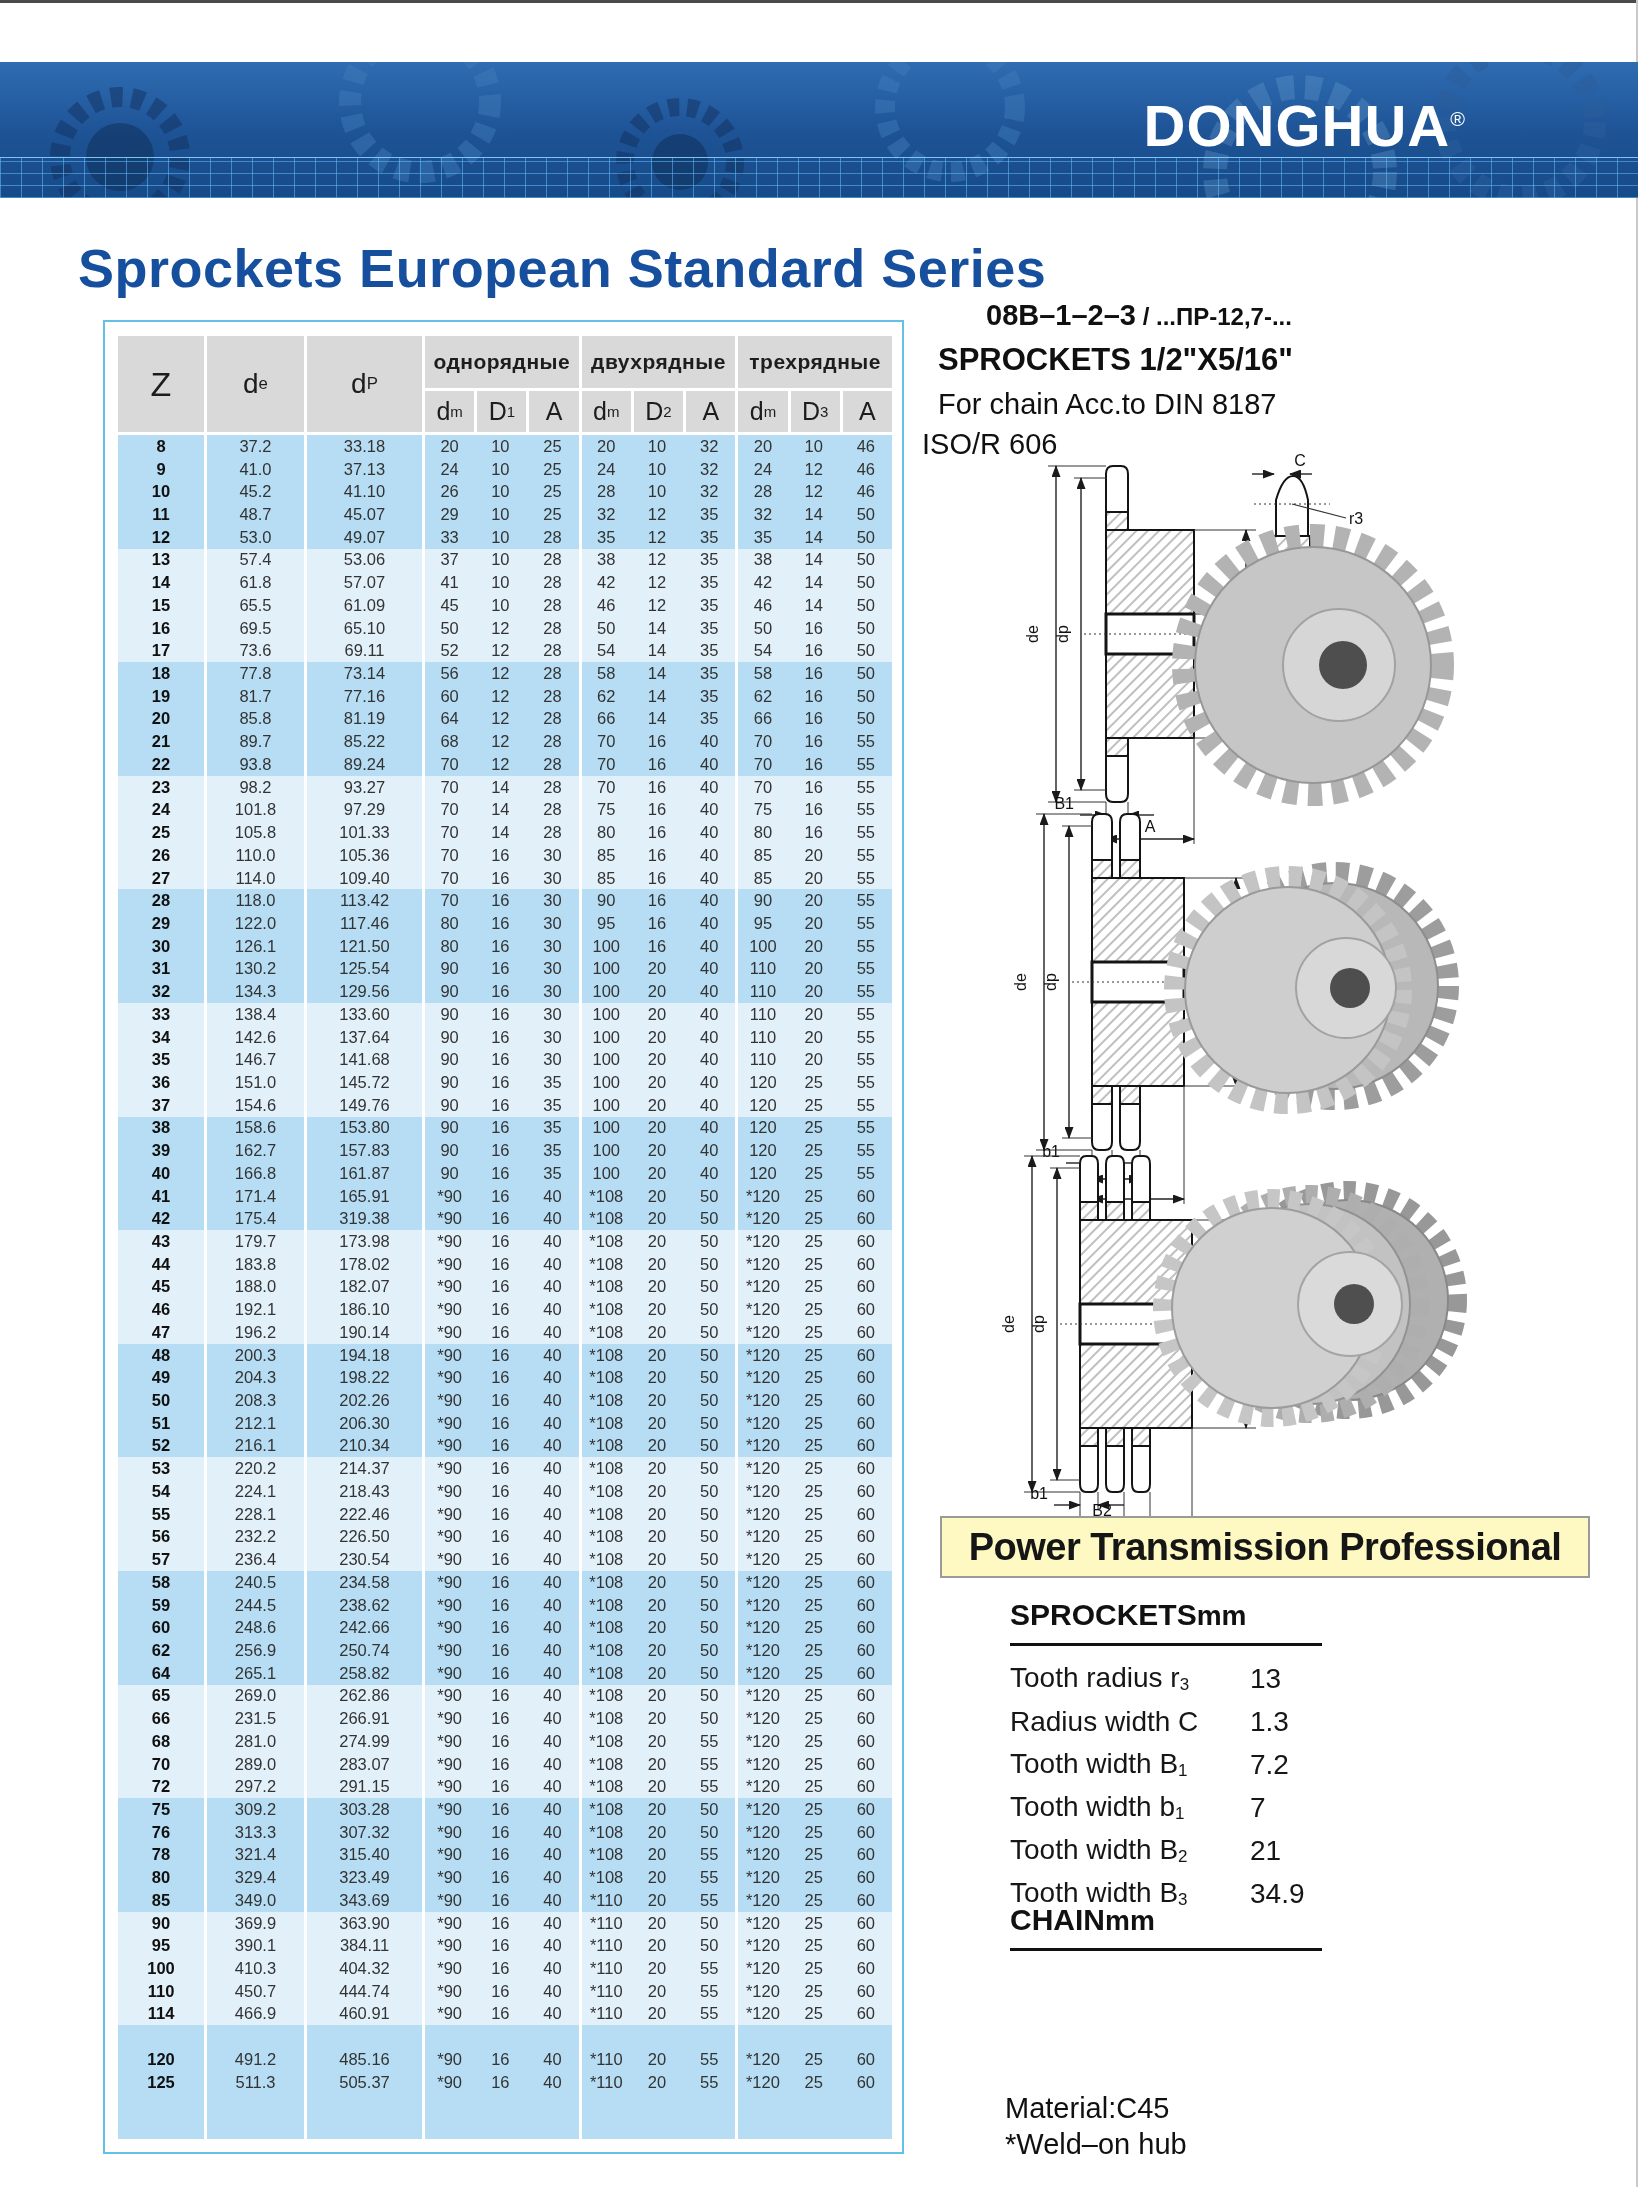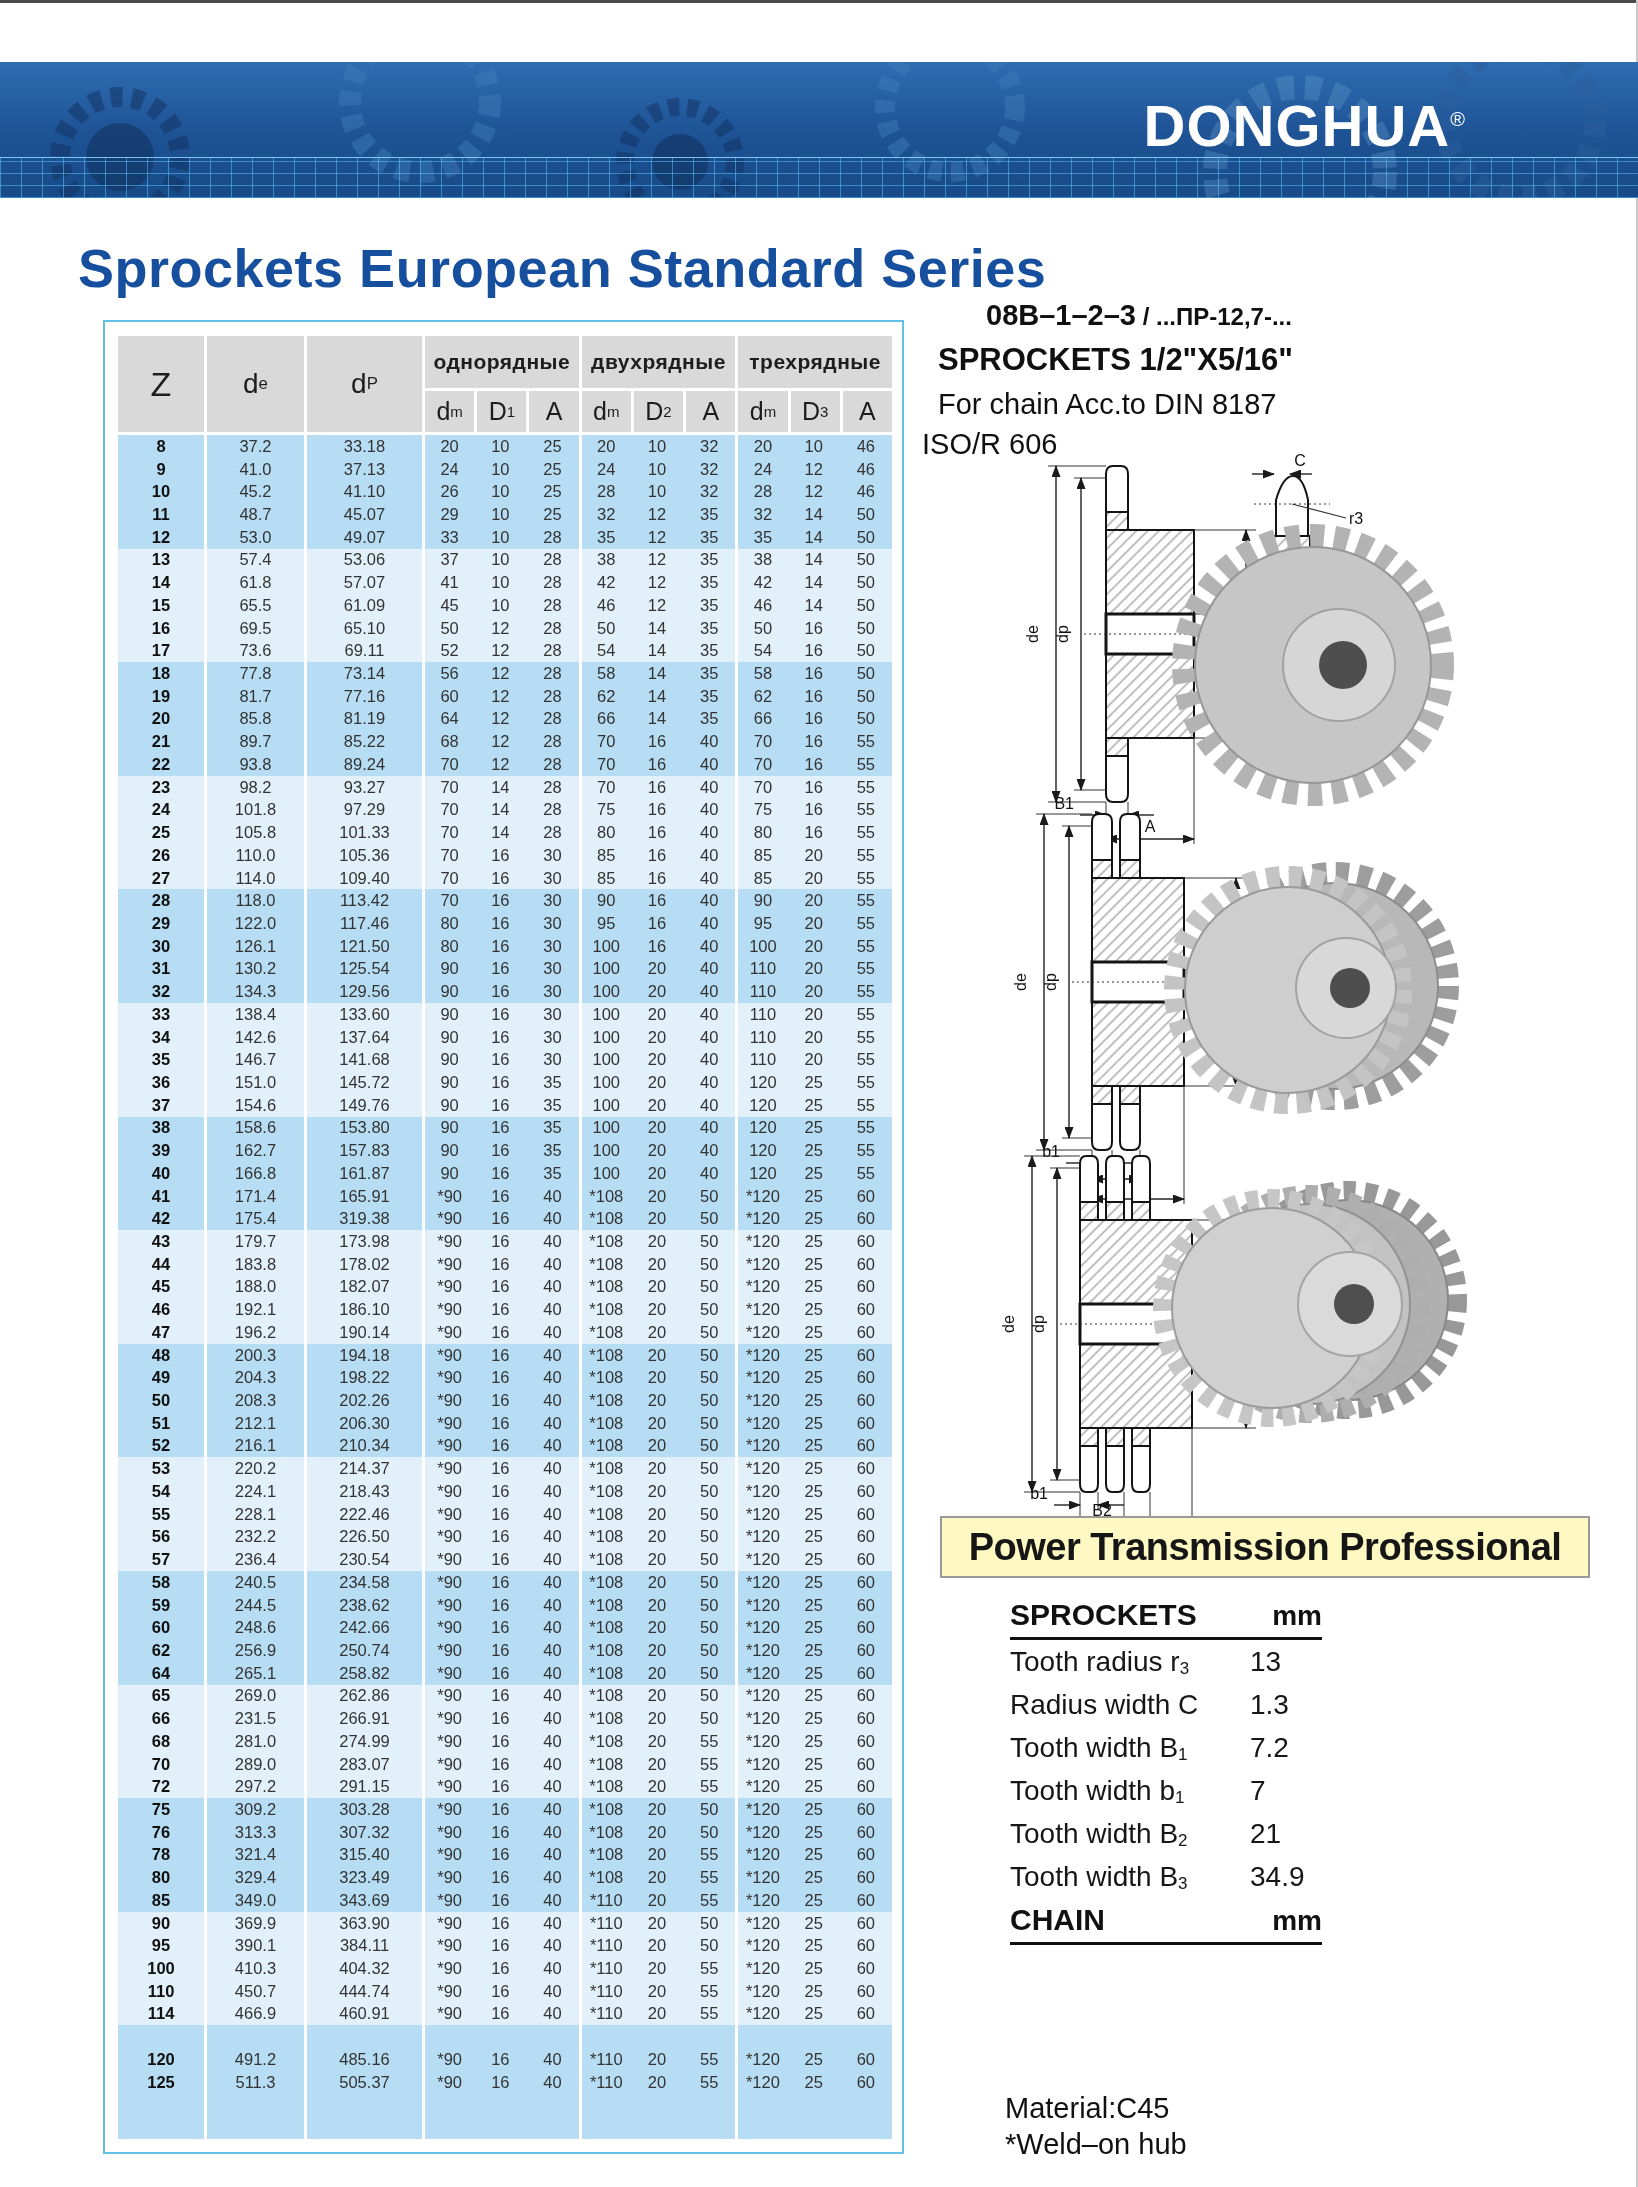--- a/index.html
+++ b/index.html
@@ -53,24 +53,24 @@
   .dwg{position:absolute;}
   .dlab{font-size:16px;fill:#111;font-family:"Liberation Sans",sans-serif;}
 
   .ptp-banner{position:absolute;left:940px;top:1516px;width:650px;height:62px;box-sizing:border-box;
               background:#fef9c3;border:2px solid #9a9a9a;display:flex;align-items:center;justify-content:center;
               font-size:38px;font-weight:bold;color:#161616;letter-spacing:-.5px;white-space:nowrap;}
 
   .specs{position:absolute;left:1010px;width:312px;}
   .specs.s1{top:1598px;}
   .specs.s2{top:1903px;}
-  .spec-head{display:flex;justify-content:space-between;align-items:baseline;border-bottom:3px solid #111;padding-bottom:5px;}
+  .spec-head{display:flex;align-items:baseline;border-bottom:3px solid #111;padding-bottom:11px;}
   .spec-title{font-size:30px;font-weight:bold;color:#111;}
   .spec-unit{font-size:28px;font-weight:bold;color:#111;}
-  .spec-row{display:flex;justify-content:space-between;align-items:flex-start;height:43px;font-size:28px;color:#161616;}
+  .spec-row{display:flex;justify-content:space-between;align-items:flex-end;height:43px;font-size:28px;color:#161616;}
   .spec-rows{margin-top:6px;}
   .spec-value{flex:0 0 72px;text-align:left;}
   .ssub{font-size:17px;vertical-align:-.15em;}
   .notes{position:absolute;left:1005px;top:2090px;font-size:29px;color:#101010;line-height:36px;}
 </style>
 </head>
 <body>
 
 <div class="top-rule"></div>
 <div class="right-edge"></div>

